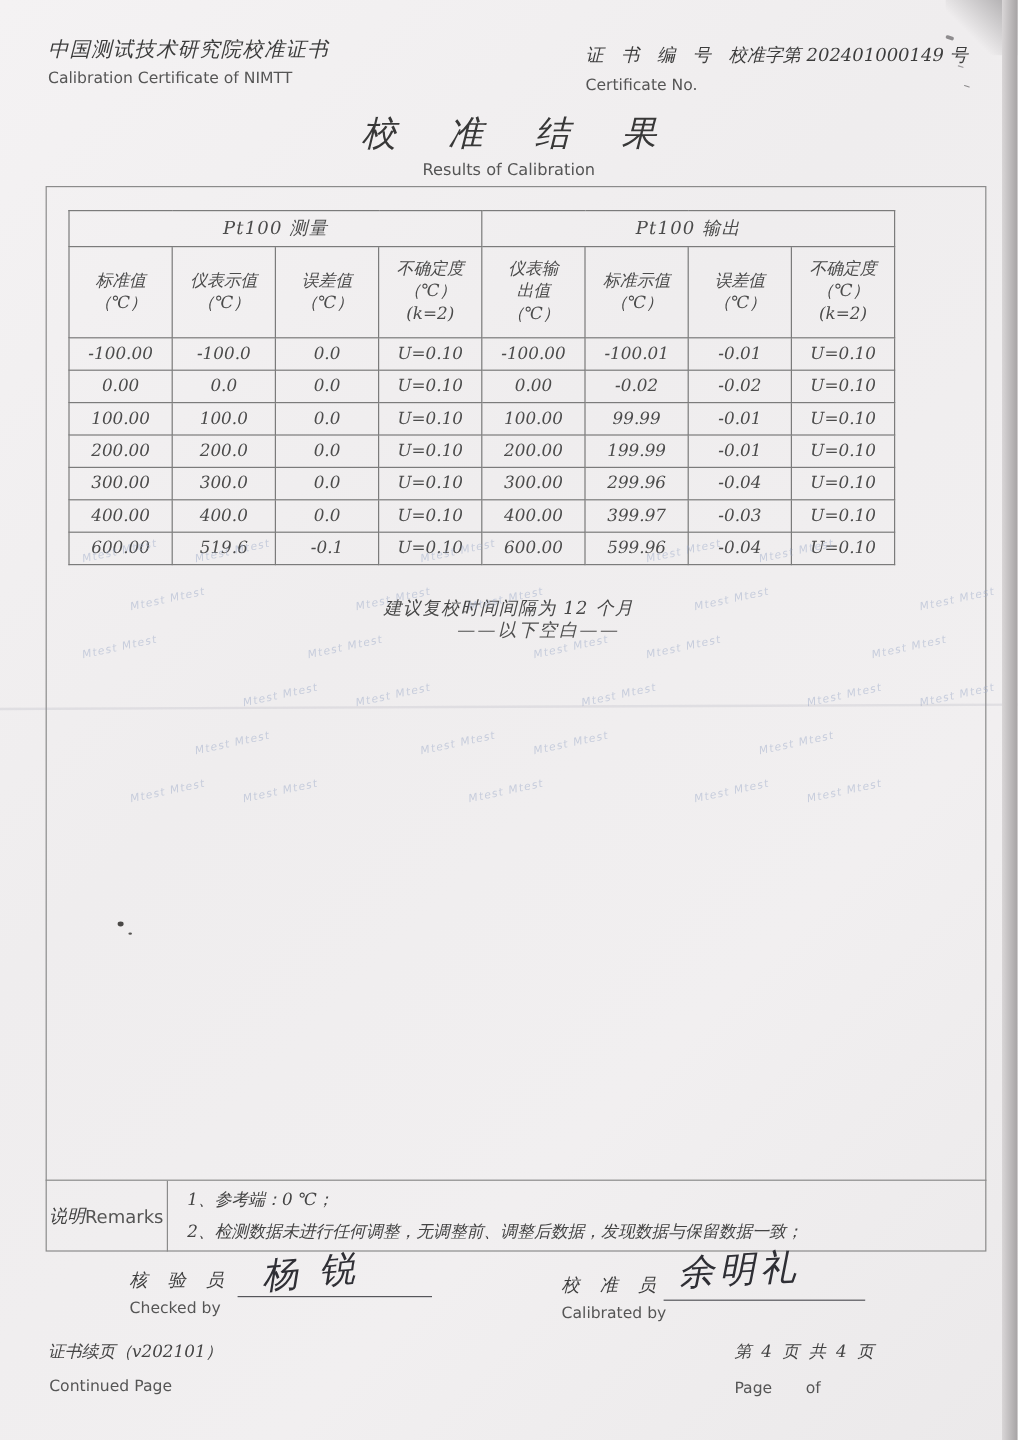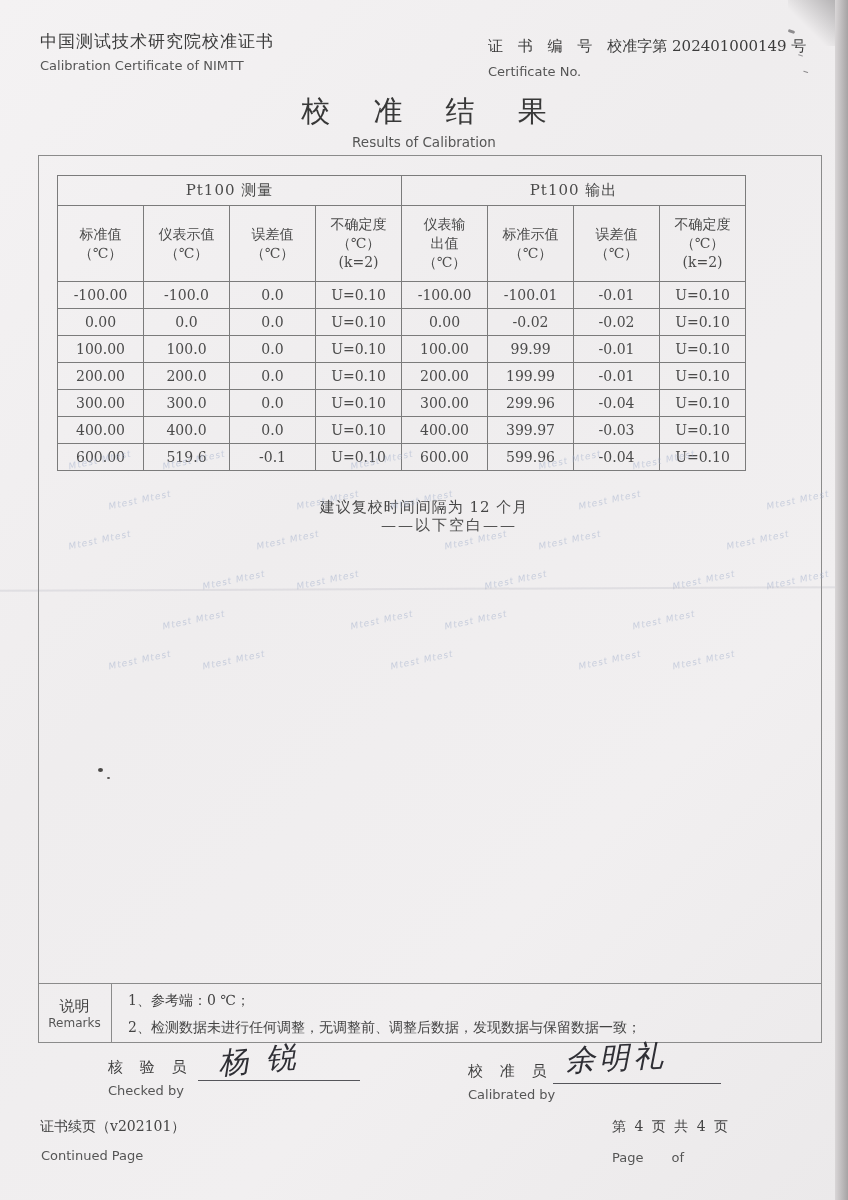--- a/index.html
+++ b/index.html
@@ -3,21 +3,21 @@
 <meta charset="utf-8">
 <style>
   * { margin:0; padding:0; box-sizing:border-box; }
   body { background:#d8d6d7; font-family:"DejaVu Sans", sans-serif; }
   .paper {
     position:relative; width:848px; height:1200px; margin:0 auto;
     background:linear-gradient(135deg,#f4f2f3 0%,#efedee 40%,#f1eff0 70%,#ebe9ea 100%);
     overflow:hidden; color:#3f3f3f;
   }
   .abs { position:absolute; }
-  .cjk { font-family:"DejaVu Serif","DejaVu Sans",serif; }
+  .cjk { font-family:"DejaVu Serif","DejaVu Sans",serif;font-style:italic; }
   .en  { font-family:"DejaVu Sans","Liberation Sans",sans-serif; color:#555; }
 
   .hdr-cn { left:40px; top:30px; font-size:17px; letter-spacing:1px; color:#3c3c3c; }
   .hdr-en { left:40px; top:58px; font-size:13px; }
   .certno { left:488px; top:37px; font-size:15px; color:#3c3c3c; }
   .certno .lbl { letter-spacing:5px; margin-right:10px;text-align:center; }
   .certno-en { left:488px; top:64px; font-size:13px; }
 
   .title-cn { left:0; top:92px; width:100%; text-align:center; font-size:29px;
               letter-spacing:17px; text-indent:17px; color:#383838; }
@@ -36,24 +36,24 @@
   tr.colhdr th span { display:block; }
   tbody.data td { height:27px; font-size:14px; }
 
   .note1 { left:0; top:498px; width:100%; text-align:center; font-size:15px; color:#464646; letter-spacing:1px; }
   .note2 { left:0; top:516px; width:100%; text-align:center; font-size:15px; color:#4e4e4e; letter-spacing:2px;margin-left:25px; }
 
   .wm { position:absolute; font-size:9px; font-style:italic; color:#9dabc9;
         opacity:.48; transform:rotate(-12deg); white-space:nowrap; letter-spacing:1px; }
 
   .remarks { left:38px; top:983px; width:784px; height:60px; border-top:1px solid #8b8b8b; display:flex; }
-  .remarks-label { width:74px; border-right:1px solid #8b8b8b; display:flex; flex-direction:column;
+  .remarks-label { width:102px; border-right:1px solid #8b8b8b; display:flex; flex-direction:row;
                    align-items:center; justify-content:center; }
   .remarks-label .cn { font-size:15px; color:#424242; }
-  .remarks-label .en { font-size:12px; }
+  .remarks-label .en { font-size:15px; }
   .remarks-body { flex:1; padding:3px 0 0 16px; font-size:14px; line-height:27px; color:#434343; }
 
   .sig-label-cn { font-size:15px; letter-spacing:6px; color:#3e3e3e; }
   .sig-label-en { font-size:13px; }
   .sig-name { font-size:30px; color:#2f2f35; font-style:italic;
               font-family:"DejaVu Serif",serif; letter-spacing:4px; }
   .sig-line { border-bottom:1.5px solid #55555a; }
 
   .ft-l-cn { left:40px; top:1118px; font-size:14px; color:#444; }
   .ft-l-en { left:41px; top:1148px; font-size:13px; }

